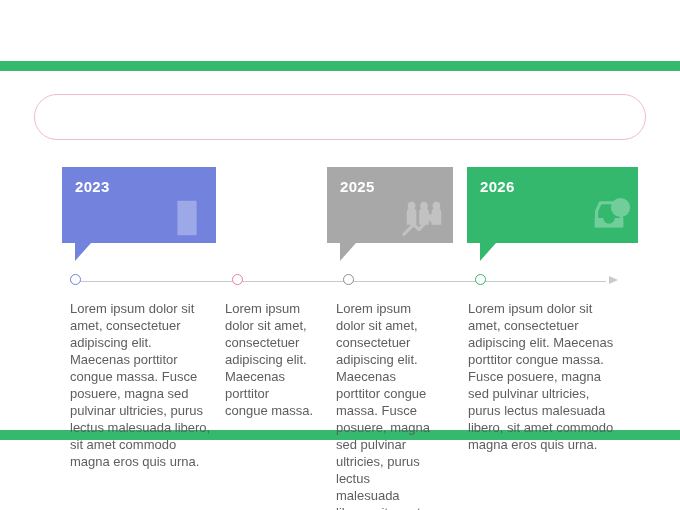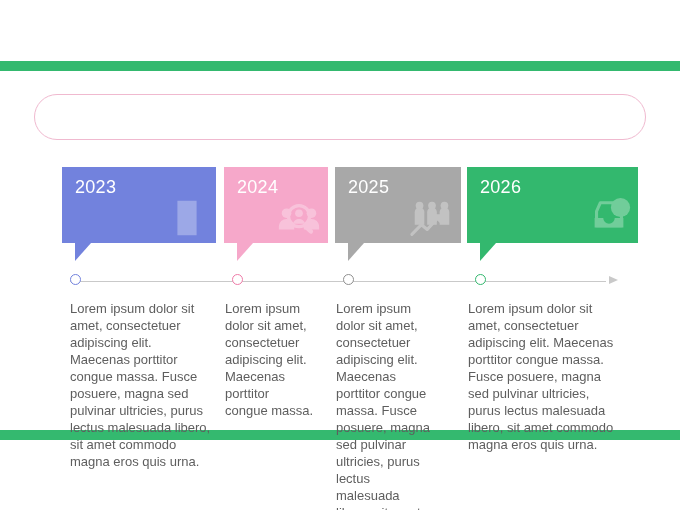--- a/index.html
+++ b/index.html
@@ -70,22 +70,22 @@
     position: absolute;
     left: 0; top: 0;
     width: 100%;
     height: 76px;
     overflow: hidden;
   }
   .card-year {
     position: absolute;
     left: 13px;
     top: 11px;
-    font-size: 18px;
-    font-weight: normal;
+    font-size: 15px;
+    font-weight: bold;
     color: #ffffff;
     letter-spacing: 0.3px;
     line-height: 18px;
     text-align: center;
   }
   .card-icon {
     position: absolute;
     right: 6px;
     bottom: 2px;
     width: 46px;
@@ -180,40 +180,22 @@
             <rect x="18" y="25" width="4" height="4" fill="#fff" fill-opacity="0.45"></rect>
             <rect x="26" y="25" width="4" height="4" fill="#fff" fill-opacity="0.45"></rect>
             <rect x="18" y="32" width="4" height="4" fill="#fff" fill-opacity="0.45"></rect>
             <rect x="26" y="32" width="4" height="4" fill="#fff" fill-opacity="0.45"></rect>
           </svg>
         </div>
       </div>
       <div class="card-tail" style="border-top-color: rgb(114, 130, 221);"></div>
     </div>
 
-    <div class="card" id="card1" style="left:162px;width:104px;">
-      <div class="card-body" style="background: rgb(246, 168, 202);">
-        <div class="card-year">2024</div>
-        <div class="card-icon">
-          <svg viewBox="0 0 48 48" aria-hidden="true">
-            <circle cx="11" cy="19" r="5"></circle>
-            <path d="M3 33c0-5 4-8 8-8s8 3 8 8v3H3z"></path>
-            <circle cx="37" cy="19" r="5"></circle>
-            <path d="M29 33c0-5 4-8 8-8s8 3 8 8v3H29z"></path>
-            <circle cx="24" cy="22" r="11" fill="none" stroke="#fff" stroke-width="3.4"></circle>
-            <circle cx="24" cy="19" r="4"></circle>
-            <path d="M17.5 30c1-3.3 3.5-5 6.5-5s5.5 1.7 6.5 5z"></path>
-            <rect x="31.5" y="30.5" width="11" height="4.6" rx="2.3" transform="rotate(42 31.5 30.5)"></rect>
-          </svg>
-        </div>
-      </div>
-      <div class="card-tail" style="border-top-color: rgb(246, 168, 202);"></div>
-    </div>
-
-    <div class="card" id="card2" style="left:273px;width:126px;">
+
+    <div class="card" id="card2" style="left:265px;width:126px;">
       <div class="card-body" style="background: rgb(168, 168, 168);">
         <div class="card-year">2025</div>
         <div class="card-icon">
           <svg viewBox="0 0 48 48" aria-hidden="true">
             <circle cx="11" cy="11" r="4"></circle>
             <path d="M6 18c0-3 2.2-5 5-5s5 2 5 5v13H6z"></path>
             <circle cx="24" cy="11" r="4"></circle>
             <path d="M19 18c0-3 2.2-5 5-5s5 2 5 5v13H19z"></path>
             <circle cx="37" cy="11" r="4"></circle>
             <path d="M32 18c0-3 2.2-5 5-5s5 2 5 5v13H32z"></path>

